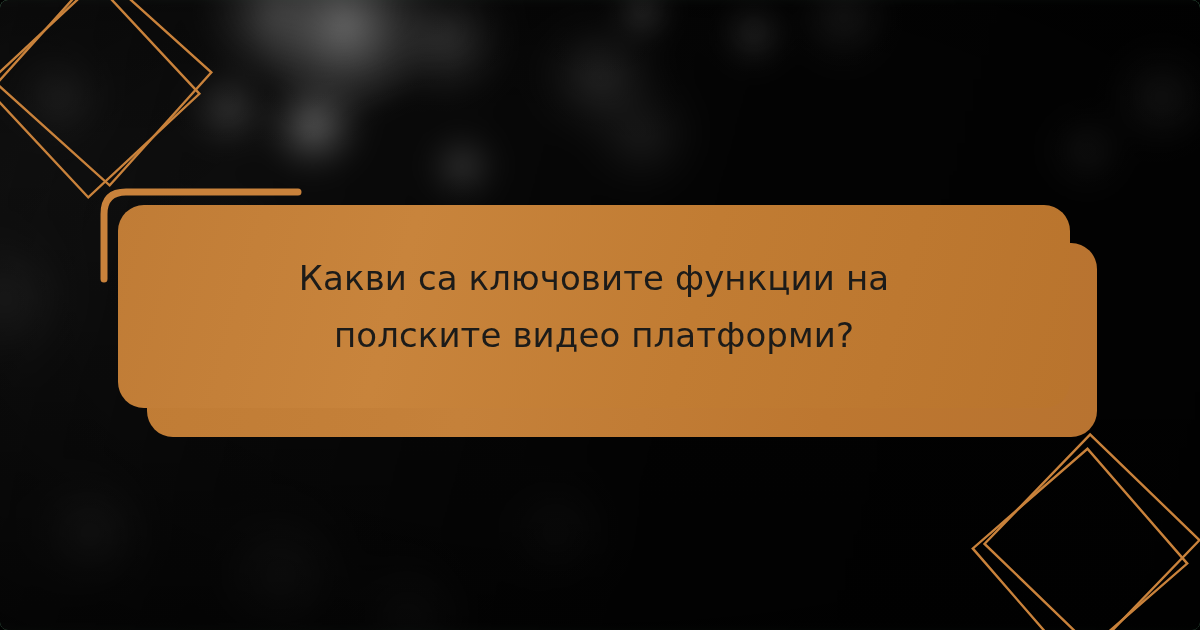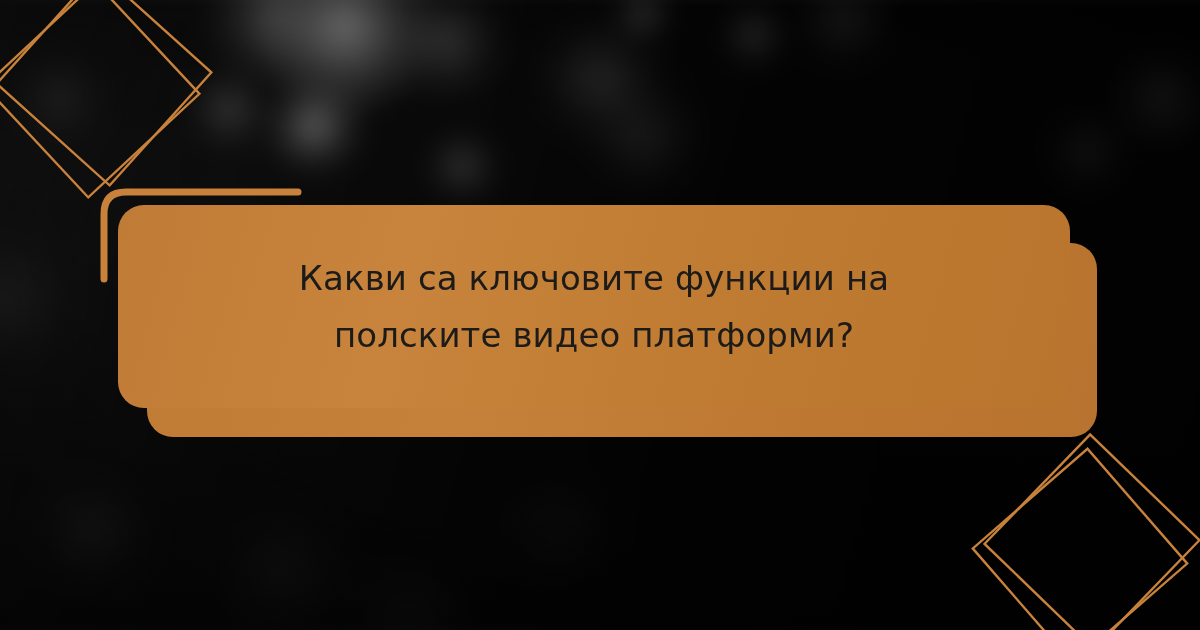--- a/index.html
+++ b/index.html
@@ -8,20 +8,21 @@
     padding: 0;
     background: #000;
   }
   #stage {
     position: relative;
     width: 1200px;
     height: 630px;
     overflow: hidden;
     background: #86efac;
     font-family: "DejaVu Sans", "Liberation Sans", sans-serif;
+    border-radius: 8px;
   }
 
   
   .bg-layer {
     position: absolute;
     inset: 0;
     background-color: #040404;
     background-image:
       radial-gradient(circle 120px at 360px 40px,  rgba(175,175,175,0.80) 0%, rgba(120,120,120,0.35) 45%, rgba(0,0,0,0) 75%),
       radial-gradient(circle 95px  at 295px 30px,  rgba(150,150,150,0.60) 0%, rgba(90,90,90,0.25)  50%, rgba(0,0,0,0) 78%),

